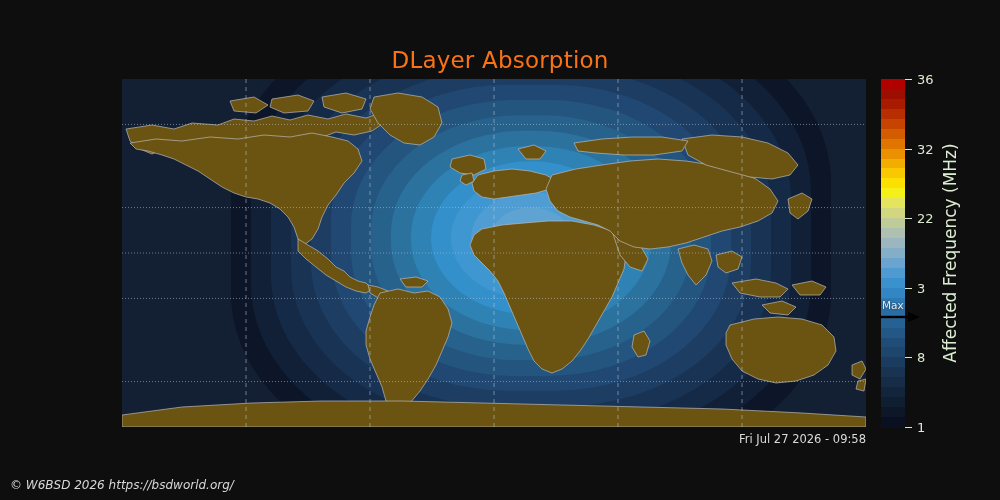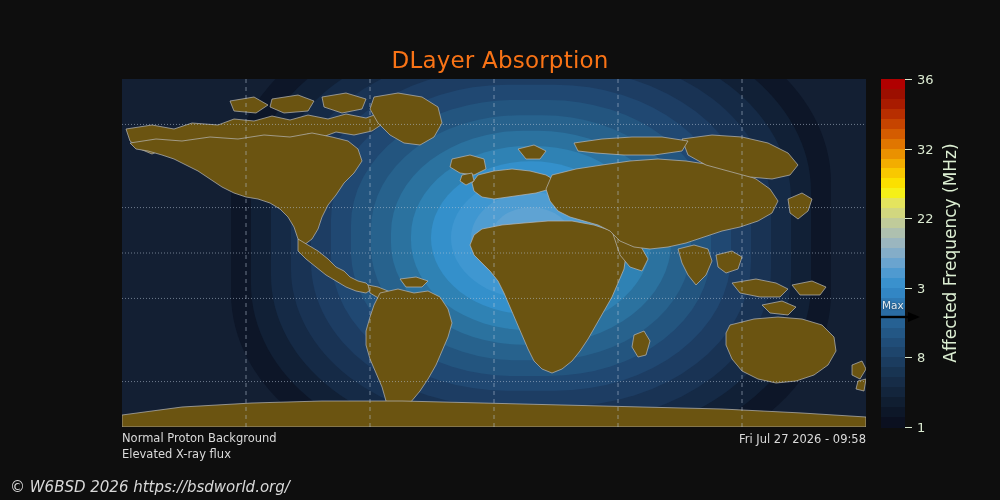--- a/index.html
+++ b/index.html
@@ -66,21 +66,21 @@
 
   
   .status{
     position:absolute;left:122px;top:430px;font-size:11.5px;color:#dadada;
     line-height:16px;
   }
   .stamp{
     position:absolute;right:134px;top:432px;font-size:11.5px;color:#dadada;
   }
   .footer{
-    position:absolute;left:10px;top:478px;font-size:15px;color:#d8d8d8;
+    position:absolute;left:10px;top:478px;font-size:12px;color:#d8d8d8;
     font-style:italic;
   }
 </style>
 </head>
 <body>
 
 <div id="root">
 
   <div class="title">DLayer Absorption</div>
 
@@ -251,20 +251,16 @@
       <div class="tick-label" style="top: 139.2px; text-align: right;">22</div>
       <div class="tick-mark" style="top: 69.6px;"></div>
       <div class="tick-label" style="top: 69.6px;">32</div>
       <div class="tick-mark" style="top: 0px;"></div>
       <div class="tick-label" style="top: 0px;">36</div>
     </div>
   <div class="cbar-axis-label">
     <span>Affected Frequency (MHz)</span>
   </div>
 
-  <div class="status">
-    <div>Normal Proton Background</div>
-    <div>Elevated X-ray flux</div>
-  </div>
   <div class="stamp">Fri Jul 27 2026 - 09:58</div>
   <div class="footer">© W6BSD 2026 https://bsdworld.org/</div>
 
 </div>
 
 </body></html>

